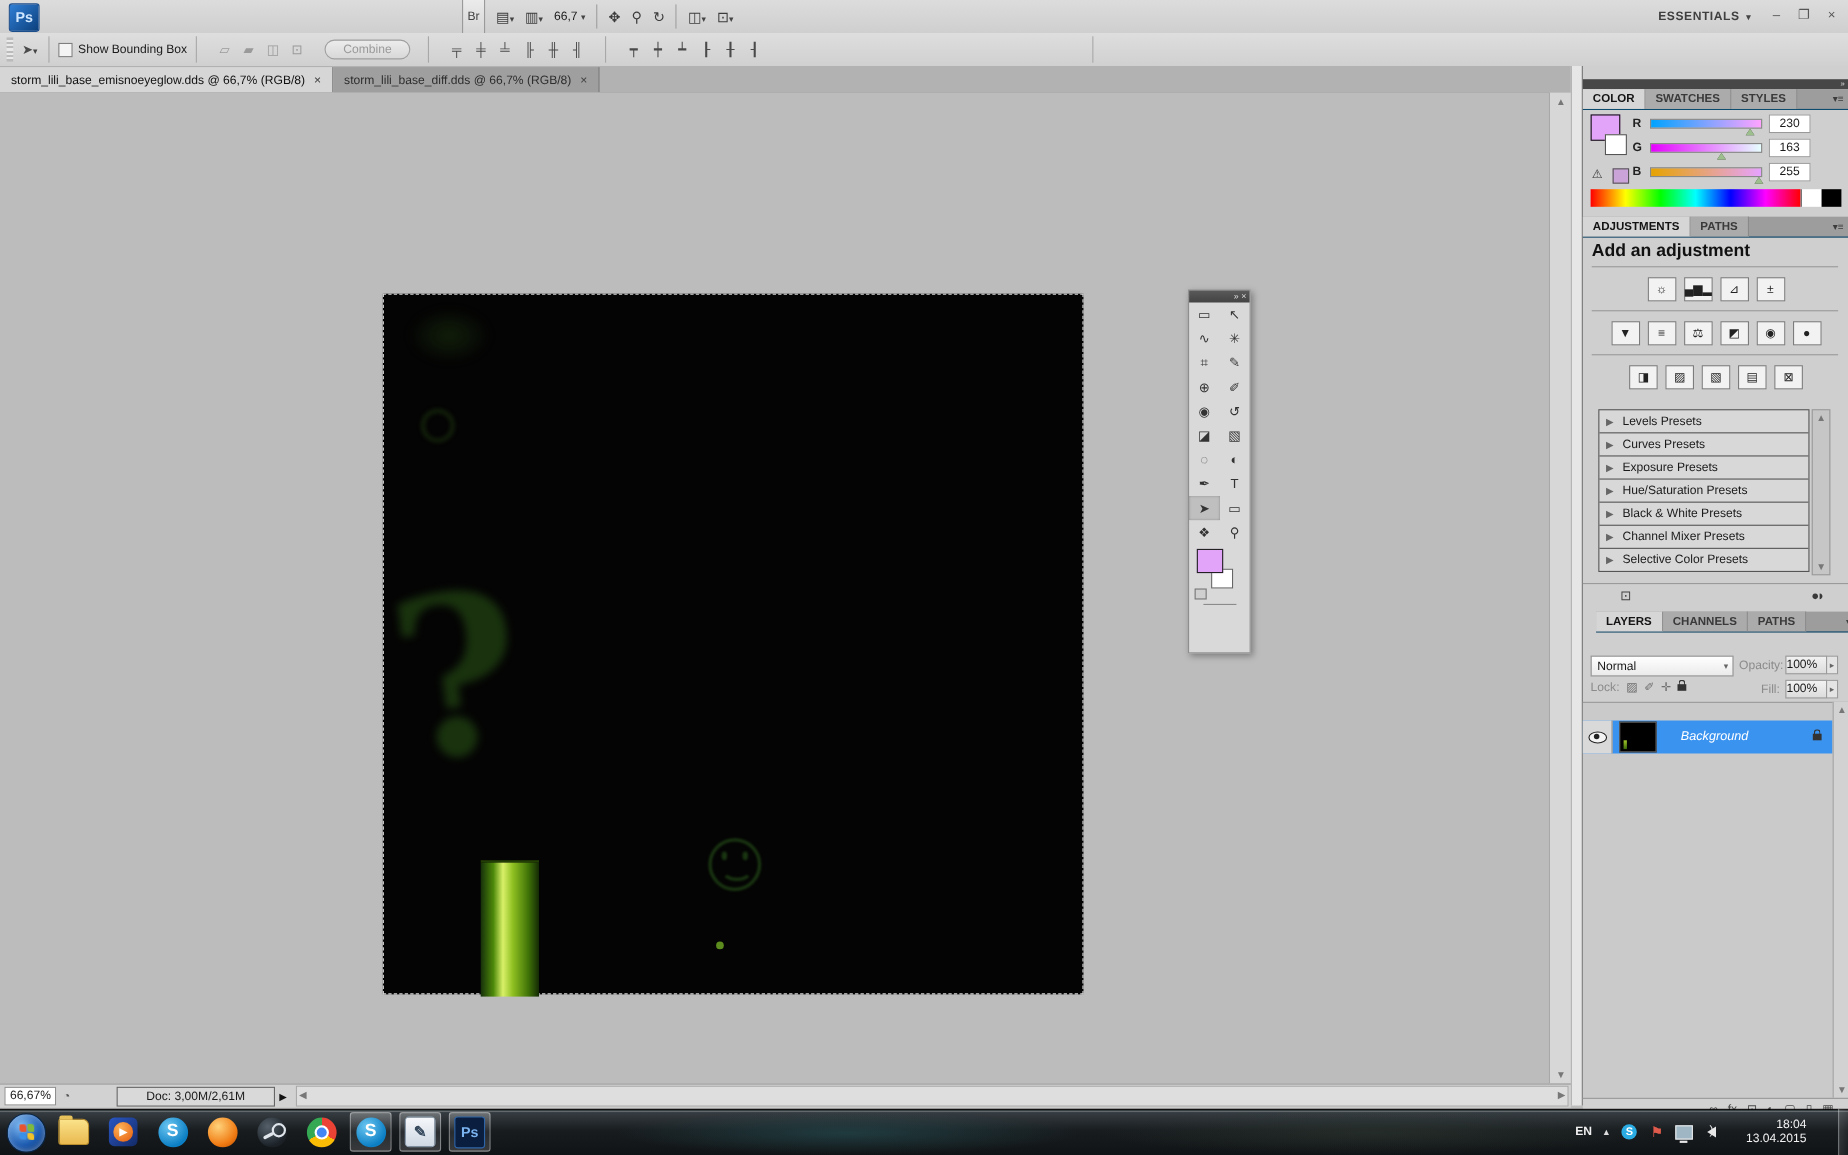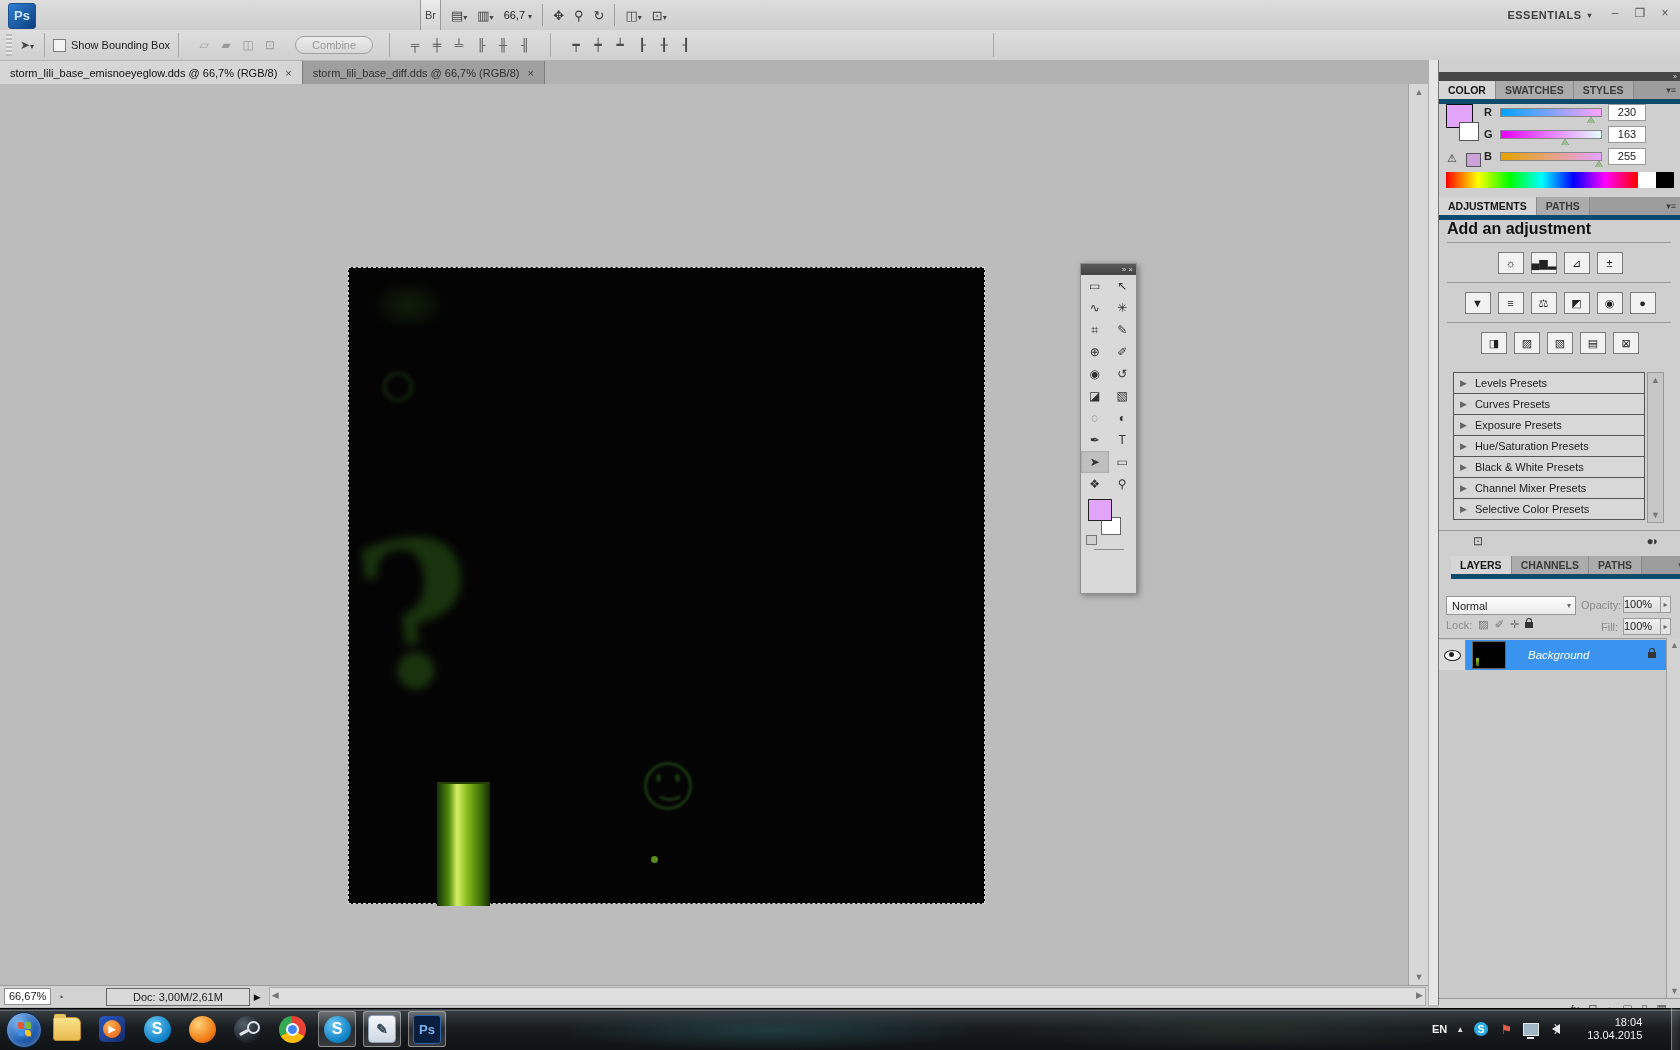--- a/index.html
+++ b/index.html
@@ -57,21 +57,21 @@
   .tool{height:22px;text-align:center;line-height:22px;font-size:12px;color:#333;}
   .tool.sel{background:#bfbfbf;box-shadow:inset 0 0 2px #7e7e7e;}
   #pal-colors{position:relative;height:46px;}
   #pal-bg-swatch{position:absolute;left:20px;top:22px;width:18px;height:16px;background:#fff;border:1px solid #666;}
   #pal-fg-swatch{position:absolute;left:7px;top:4px;width:22px;height:20px;border:1px solid #222;}
   #pal-mini{position:absolute;left:5px;top:40px;width:9px;height:8px;border:1px solid #777;background:#cfcfcf;}
   #pal-line{margin:8px auto 0;width:30px;border-top:1px solid #8b8b8b;}
   
   #dock{left:1438px;top:60px;width:242px;height:945px;background:#cfcfcf;border-left:1px solid #777;}
   #dock-top{position:absolute;left:0;top:12px;width:242px;height:9px;background:#474747;color:#ddd;font-size:7px;line-height:9px;text-align:right;padding-right:4px;box-sizing:border-box;}
-  .ptabs{position:absolute;left:0;width:242px;height:18px;background:#9d9d9d;display:flex;border-bottom:5px solid #0c4a6e;}
+  .ptabs{position:absolute;left:0;width:242px;height:18px;background:#9d9d9d;display:flex;border-bottom:1px solid #0c4a6e;}
   .ptab{padding:0 9px;line-height:18px;font-weight:bold;font-size:10.5px;color:#3a3a3a;background:#ababab;border-right:1px solid #8a8a8a;}
   .ptab.active{background:#d6d6d6;color:#141414;}
   .pmenu{margin-left:auto;color:#3c3c3c;font-size:9px;line-height:18px;padding-right:5px;}
   
   #fg-swatch{left:7px;top:44px;width:25px;height:22px;border:1px solid #111;}
   #bg-swatch{left:20px;top:62px;width:18px;height:17px;background:#fff;border:1px solid #555;}
   #gamut-warn{left:8px;top:92px;color:#333;font-size:11px;}
   #gamut-box{left:27px;top:93px;width:13px;height:12px;background:#caa3d8;border:1px solid #555;}
   .ch-row{position:absolute;left:45px;height:16px;display:flex;align-items:center;gap:6px;}
   .ch-label{width:10px;font-weight:bold;color:#222;}
@@ -98,21 +98,21 @@
   
   #blend-select{left:7px;top:22px;width:128px;height:17px;background:linear-gradient(#fff,#eaeaea);border:1px solid #979797;display:flex;align-items:center;}
   #blend-select .txt{flex:1;padding-left:5px;}
   #blend-select .dd{padding-right:4px;color:#666;}
   .gray-lab{color:#8b8b8b;}
   .val-box{background:linear-gradient(#f2f2f2,#dcdcdc);border:1px solid #9b9b9b;text-align:left;}
   .spin{color:#666;font-size:8px;border:1px solid #9b9b9b;background:#e4e4e4;width:9px;text-align:center;line-height:15px;height:15px;}
   #lock-row{left:7px;top:44px;display:flex;align-items:center;gap:6px;color:#8b8b8b;}
   .lock-ico{color:#6f6f6f;font-size:11px;}
   #layer-list{left:0;top:64px;width:242px;height:360px;background:#cacaca;border-top:1px solid #9a9a9a;}
-  #layer-row{left:0;top:1px;width:227px;height:30px;background:#3b93f0;display:flex;align-items:center;}
+  #layer-row{left:0;top:16px;width:227px;height:30px;background:#3b93f0;display:flex;align-items:center;}
   #eye-cell{width:26px;height:30px;background:#d9d9d9;border-right:1px solid #8e8e8e;display:flex;align-items:center;justify-content:center;}
   .eye{width:15px;height:9px;border:1px solid #222;border-radius:50%;position:relative;background:#f4f4f4;}
   .eye i{position:absolute;left:4px;top:1px;width:5px;height:5px;background:#222;border-radius:50%;}
   #layer-thumb{width:32px;height:26px;background:#000;border:1px solid #666;margin-left:6px;position:relative;}
   #layer-thumb i{position:absolute;left:3px;bottom:2px;width:3px;height:8px;background:linear-gradient(#9fc42a,#3c6b0a);}
   #layer-name{margin-left:22px;color:#fff;font-style:italic;font-size:11.5px;}
   .padlock{position:relative;width:8px;height:6px;background:#333;margin-left:auto;margin-right:10px;}
   .padlock:before{content:"";position:absolute;left:1px;top:-4px;width:4px;height:4px;border:1px solid #333;border-bottom:none;border-radius:3px 3px 0 0;}
   #layers-scroll{left:227px;top:64px;width:15px;height:360px;background:#d2d2d2;border-left:1px solid #a0a0a0;}
   #layers-bottom{left:0;top:424px;width:242px;height:20px;border-top:1px solid #979797;background:#d2d2d2;display:flex;justify-content:flex-end;align-items:center;gap:9px;padding-right:14px;box-sizing:border-box;}

